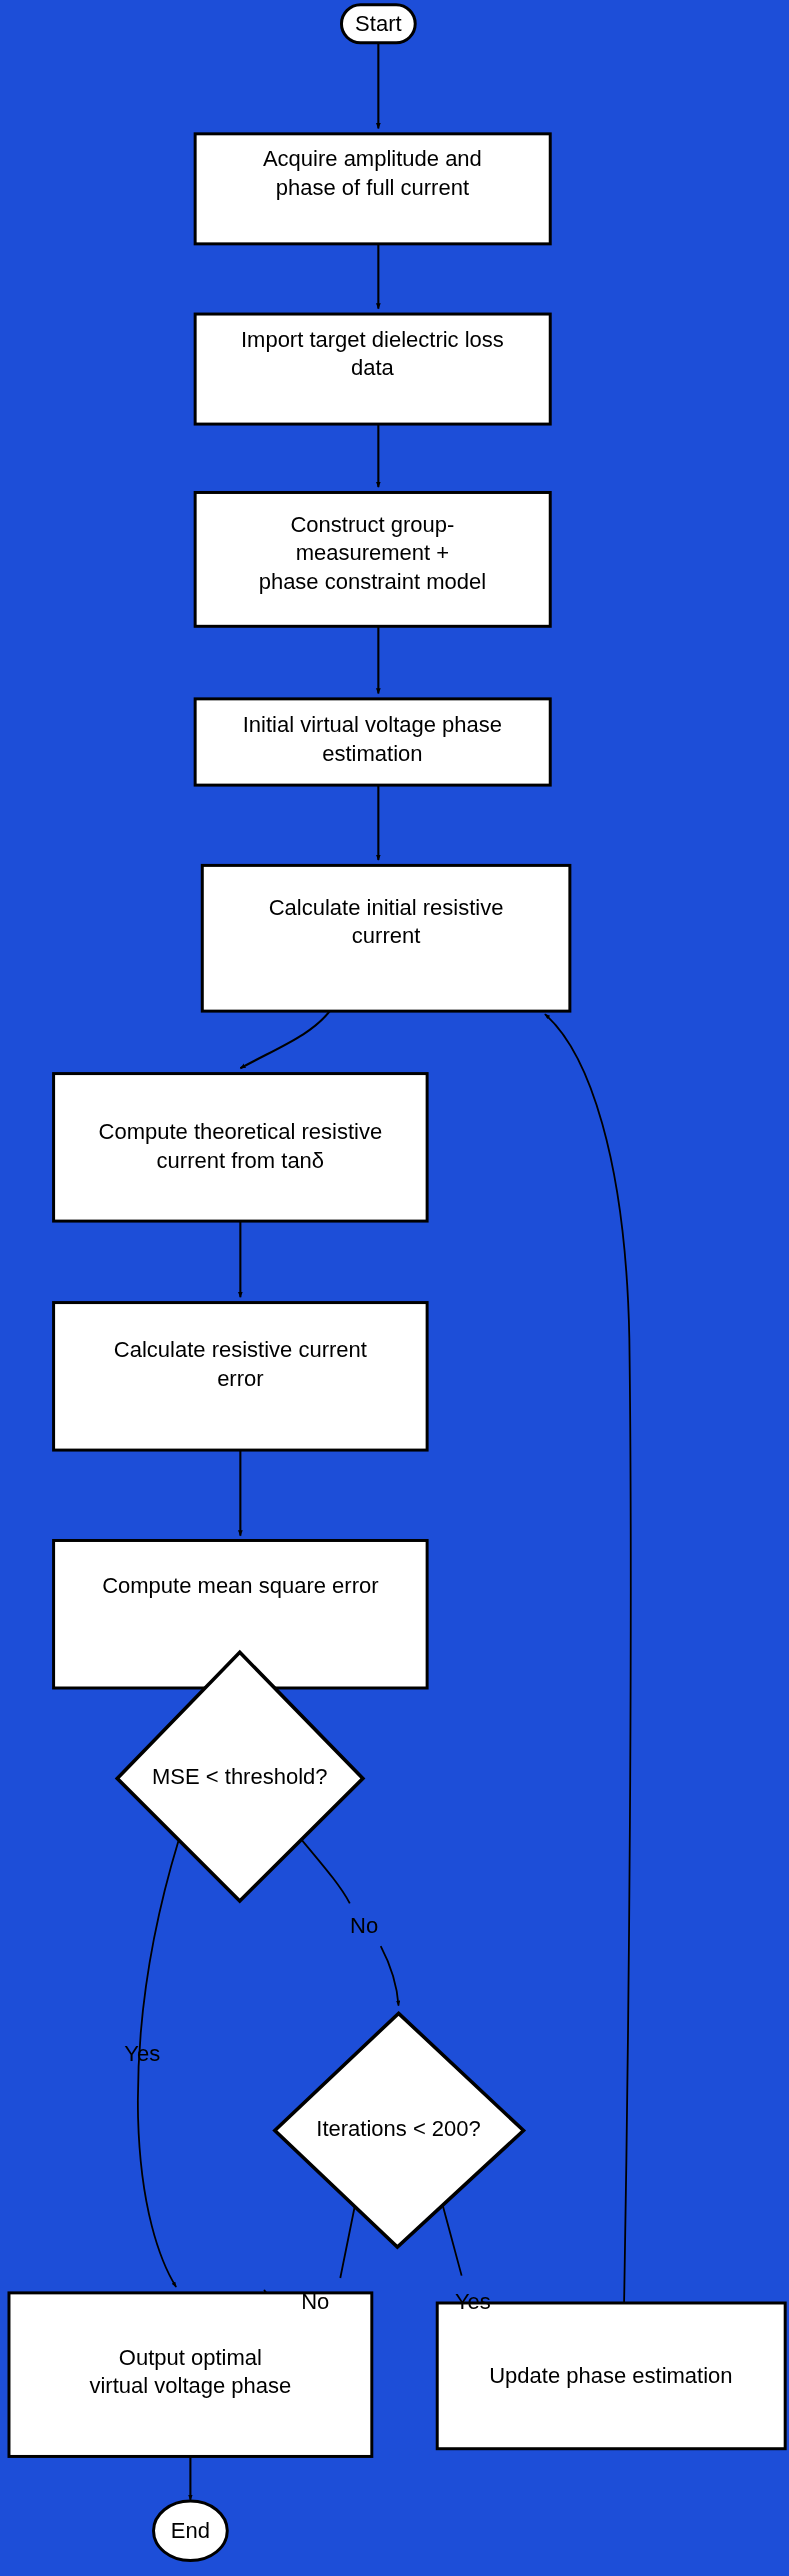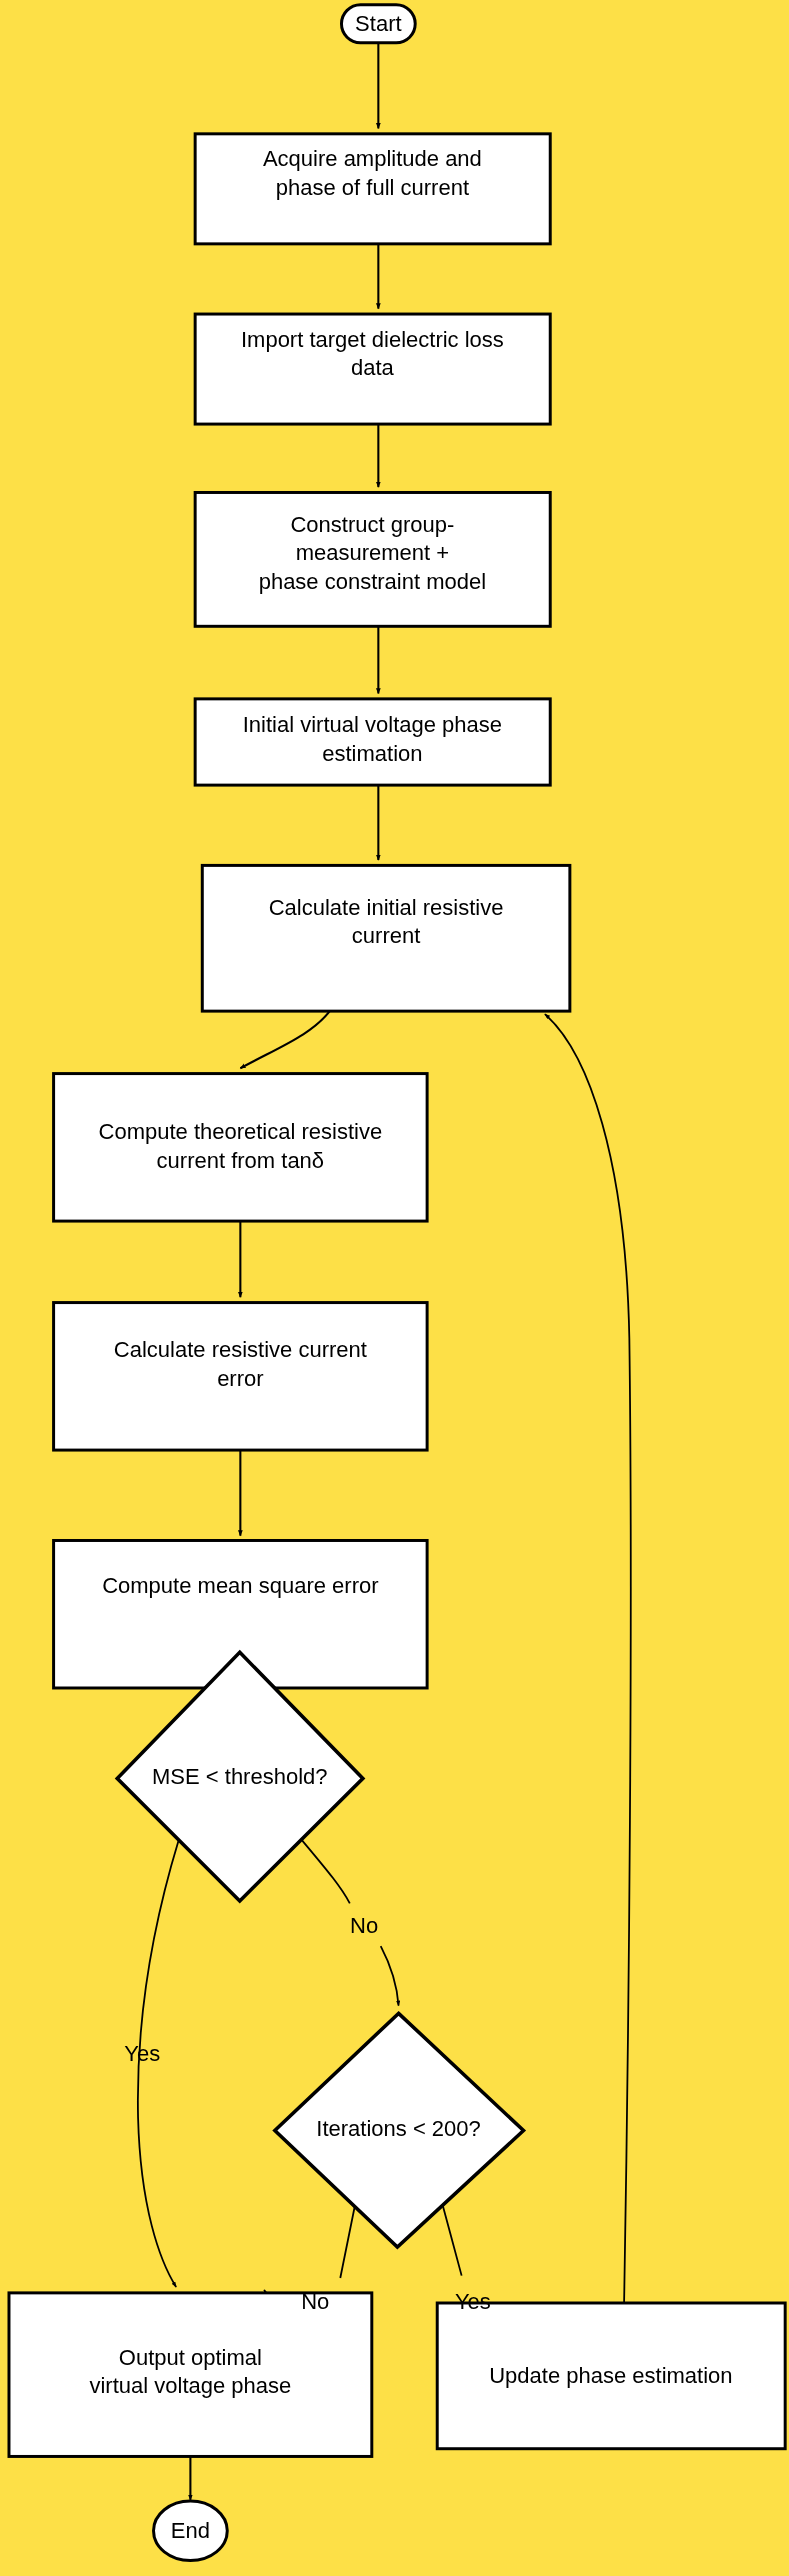--- a/index.html
+++ b/index.html
@@ -7,21 +7,21 @@
     padding: 0;
     background: #ffffff;
   }
   body {
     font-family: "Liberation Sans", sans-serif;
   }
   #flow-root {
     position: relative;
     width: 790px;
     height: 2576px;
-    background: #fde047;
+    background: #1d4ed8;
     overflow: hidden;
   }
   #flow-svg {
     position: absolute;
     left: 0;
     top: 0;
     width: 790px;
     height: 2576px;
   }
   .node-text {

